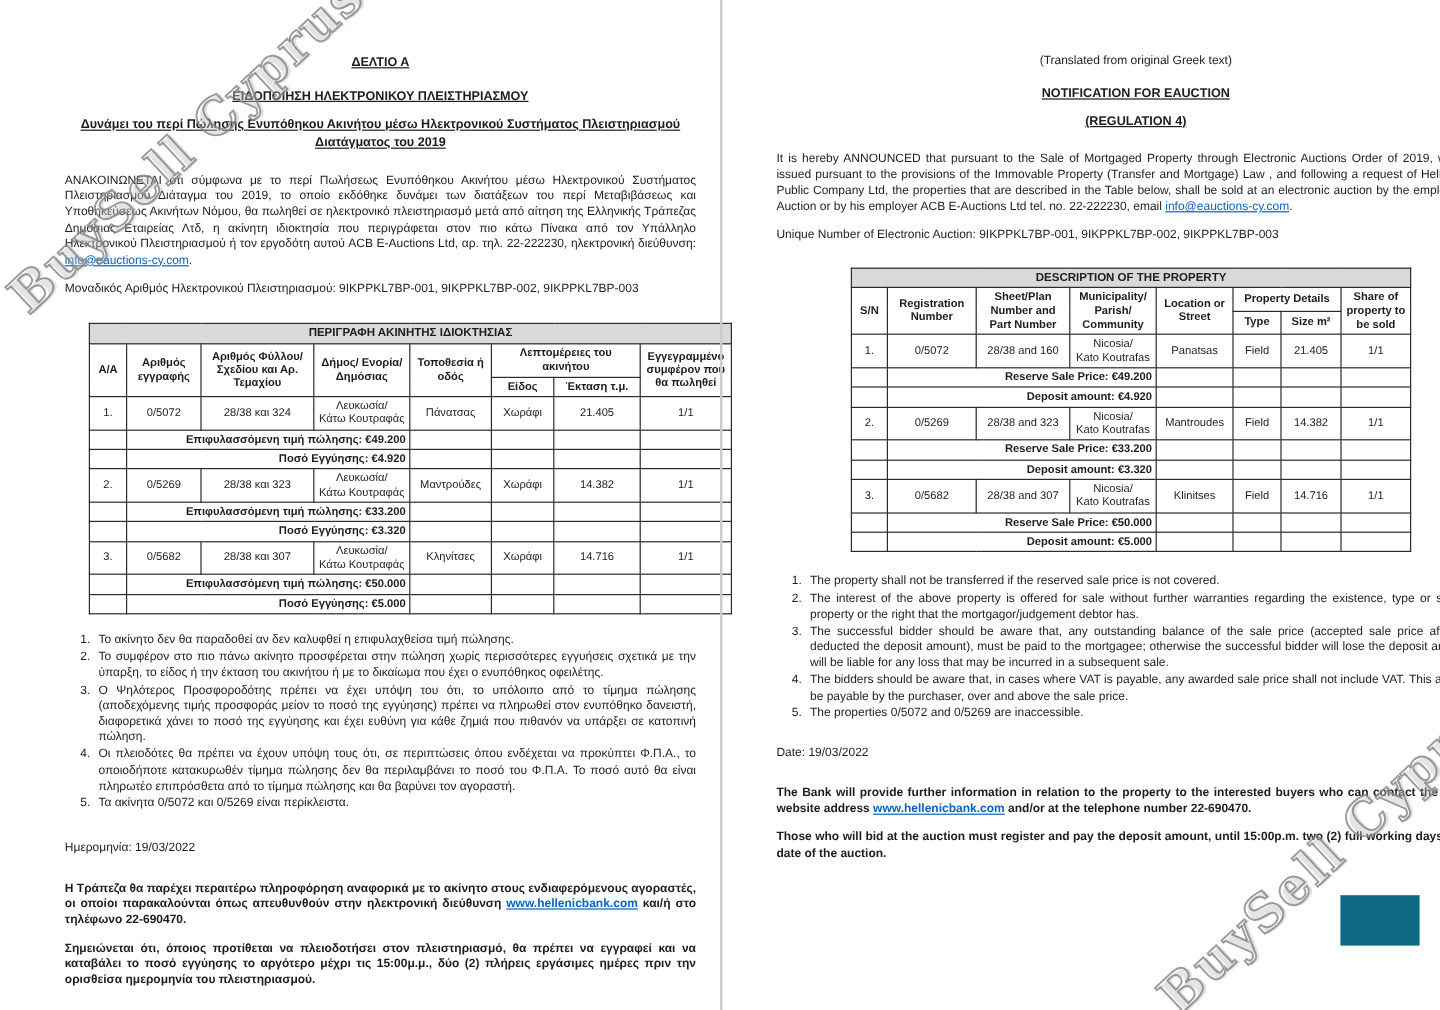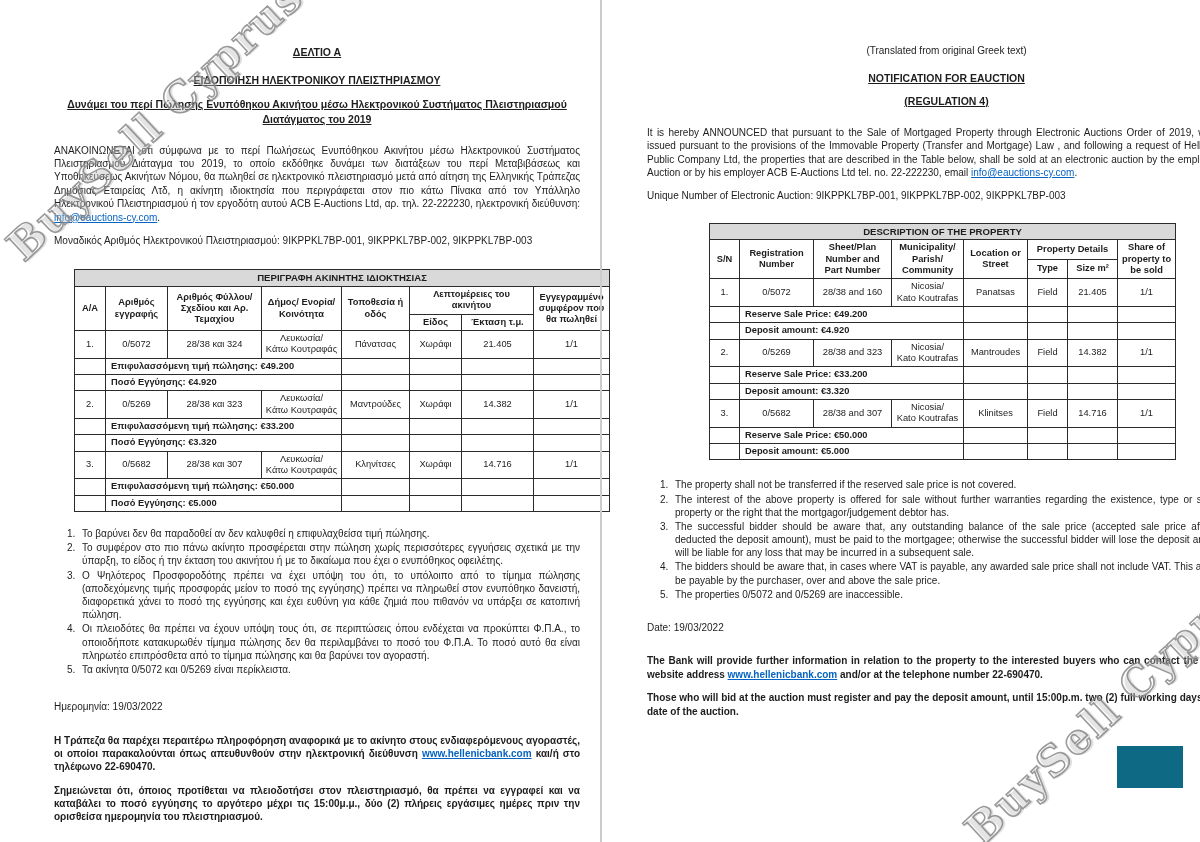--- a/index.html
+++ b/index.html
@@ -18,21 +18,21 @@
   .mb22 { margin-bottom:22px; } .mb24 { margin-bottom:24px; }
 
   .para { font-size:10px; line-height:1.34; text-align:justify; }
   .bold { font-weight:bold; }
   a.lnk { color:#0563c1; text-decoration:underline; cursor:pointer; }
 
   table.prop { border-collapse:collapse; table-layout:fixed; font-size:9.3px; line-height:1.22; }
   table.prop td { border:1px solid #2b2b2b; padding:2px 3px; text-align:center; vertical-align:middle; white-space:pre-line; }
   table.prop td.ttl { background:#d9d9d9; font-weight:bold; font-size:9.6px; }
   table.prop td.hdr { font-weight:bold; }
-  table.prop td.pr  { text-align:left; font-weight:bold; padding-left:5px; white-space:nowrap; overflow:hidden; }
+  table.prop td.pr  { text-align:right; font-weight:bold; padding-left:5px; white-space:nowrap; overflow:hidden; }
   .tbl-gr { width:505px; margin-left:20px; }
   .tbl-en { width:452px; margin-left:62px; }
 
   ol.notes { font-size:10px; line-height:1.32; padding-left:24px; text-align:justify; }
   ol.notes li { padding-left:4px; margin-bottom:1px; }
 
   .logo-block { display:flex; flex-direction:column; align-items:center; width:180px; }
   .logo-rect { display:flex; align-items:center; justify-content:center; }
   .logo-rect-en { width:66px; height:42px; background:#0e6a84; }
   .logo-right { margin:28px 6px 0 auto; }
@@ -71,21 +71,21 @@
           <col style="width:76px">
         </colgroup>
       <tbody>
           <tr>
             <td colspan="8" class="ttl">ΠΕΡΙΓΡΑΦΗ ΑΚΙΝΗΤΗΣ ΙΔΙΟΚΤΗΣΙΑΣ</td>
           </tr>
       <tr>
         <td rowspan="2" class="hdr">Α/Α</td>
         <td rowspan="2" class="hdr">Αριθμός εγγραφής</td>
         <td rowspan="2" class="hdr">Αριθμός Φύλλου/ Σχεδίου και Αρ. Τεμαχίου</td>
-        <td rowspan="2" class="hdr">Δήμος/ Ενορία/ Κοινότητα</td>
+        <td rowspan="2" class="hdr">Δήμος/ Ενορία/ Δημόσιας</td>
         <td rowspan="2" class="hdr">Τοποθεσία ή οδός</td>
         <td colspan="2" class="hdr">Λεπτομέρειες του ακινήτου</td>
         <td rowspan="2" class="hdr">Εγγεγραμμένο συμφέρον που θα πωληθεί</td>
       </tr>
       <tr>
         <td class="hdr">Είδος</td>
         <td class="hdr">Έκταση τ.μ.</td>
       </tr>
       <tr>
         <td>1.</td>
@@ -166,21 +166,21 @@
             <td></td>
             <td></td>
             <td></td>
             <td></td>
           </tr>
     </tbody>
       </table>
 
     <div style="height:15px"></div>
     <ol class="notes mb24">
-      <li>Το βαρύνει δεν θα παραδοθεί αν δεν καλυφθεί η επιφυλαχθείσα τιμή πώλησης.</li>
+      <li>Το ακίνητο δεν θα παραδοθεί αν δεν καλυφθεί η επιφυλαχθείσα τιμή πώλησης.</li>
       <li>Το συμφέρον στο πιο πάνω ακίνητο προσφέρεται στην πώληση χωρίς περισσότερες εγγυήσεις σχετικά με την ύπαρξη, το είδος ή την έκταση του ακινήτου ή με το δικαίωμα που έχει ο ενυπόθηκος οφειλέτης.</li>
       <li>Ο Ψηλότερος Προσφοροδότης πρέπει να έχει υπόψη του ότι, το υπόλοιπο από το τίμημα πώλησης (αποδεχόμενης τιμής προσφοράς μείον το ποσό της εγγύησης) πρέπει να πληρωθεί στον ενυπόθηκο δανειστή, διαφορετικά χάνει το ποσό της εγγύησης και έχει ευθύνη για κάθε ζημιά που πιθανόν να υπάρξει σε κατοπινή πώληση.</li>
       <li>Οι πλειοδότες θα πρέπει να έχουν υπόψη τους ότι, σε περιπτώσεις όπου ενδέχεται να προκύπτει Φ.Π.Α., το οποιοδήποτε κατακυρωθέν τίμημα πώλησης δεν θα περιλαμβάνει το ποσό του Φ.Π.Α. Το ποσό αυτό θα είναι πληρωτέο επιπρόσθετα από το τίμημα πώλησης και θα βαρύνει τον αγοραστή.</li>
       <li>Τα ακίνητα 0/5072 και 0/5269 είναι περίκλειστα.</li>
     </ol>
 
     <p class="para mb20">Ημερομηνία: 19/03/2022</p>
 
     <p class="para bold mb10"><span>Η Τράπεζα θα παρέχει περαιτέρω πληροφόρηση αναφορικά με το ακίνητο στους ενδιαφερόμενους αγοραστές, οι οποίοι παρακαλούνται όπως απευθυνθούν στην ηλεκτρονική διεύθυνση </span><a class="lnk">www.hellenicbank.com</a><span> και/ή στο τηλέφωνο 22-690470.</span></p>
 

